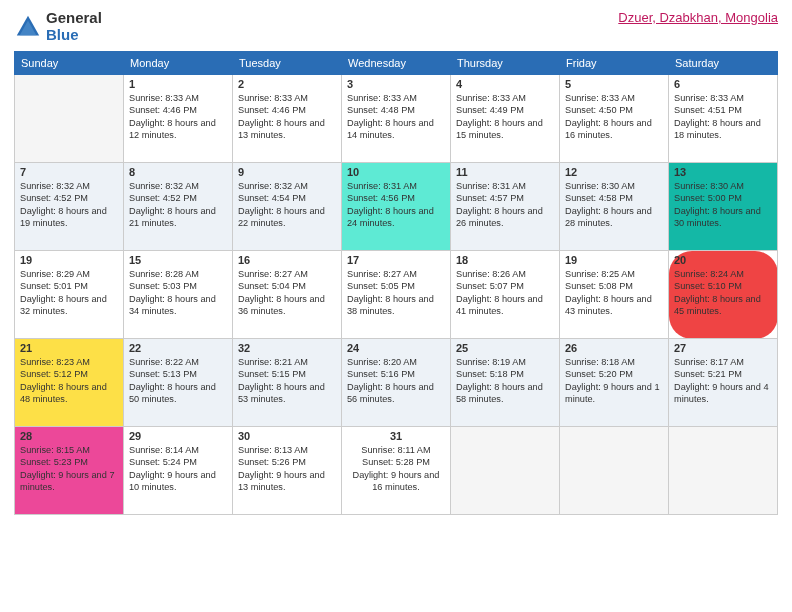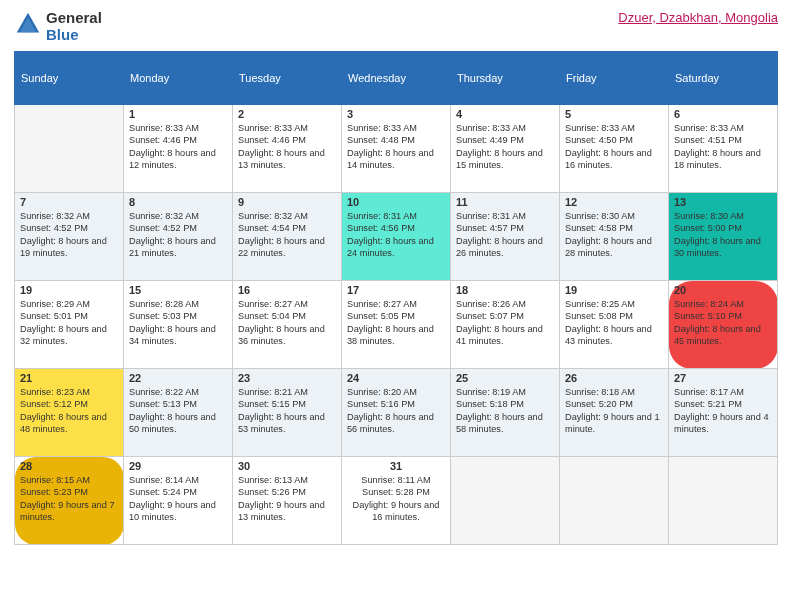--- a/index.html
+++ b/index.html
@@ -17,20 +17,21 @@
       padding: 10px 14px 10px 14px;
     }
     .header {
       display: flex;
       justify-content: space-between;
       align-items: flex-start;
       margin-bottom: 8px;
     }
     .logo {
       display: flex;
+      align-items: center;
       gap: 4px;
     }
     .logo-text {
       display: flex;
       flex-direction: column;
       line-height: 1.1;
     }
     .logo-general {
       font-size: 15px;
       font-weight: bold;
@@ -61,21 +62,21 @@
     }
     .calendar {
       width: 100%;
       border-collapse: collapse;
       font-size: 10px;
     }
     .calendar th {
       background: #2a6db5;
       color: #fff;
       text-align: left;
-      padding: 20px 6px;
+      padding: 5px 6px;
       font-size: 11px;
       font-weight: normal;
       border: 1px solid #2a6db5;
     }
     .calendar td {
       border: 1px solid #ccc;
       vertical-align: top;
       padding: 3px 5px;
       width: calc(100%/7);
       height: 88px;
@@ -225,42 +226,42 @@
         <tr>
           <td style="background: #fde047;">
             <span class="day-number">21</span>
             <div class="day-info">Sunrise: 8:23 AM<br>Sunset: 5:12 PM<br>Daylight: 8 hours and 48 minutes.</div>
           </td>
           <td style="background: rgb(237, 242, 247);">
             <span class="day-number">22</span>
             <div class="day-info">Sunrise: 8:22 AM<br>Sunset: 5:13 PM<br>Daylight: 8 hours and 50 minutes.</div>
           </td>
           <td style="background: rgb(237, 242, 247);">
-            <span class="day-number">23</span>
+            <span class="day-number">32</span>
             <div class="day-info">Sunrise: 8:21 AM<br>Sunset: 5:15 PM<br>Daylight: 8 hours and 53 minutes.</div>
           </td>
           <td style="background: rgb(237, 242, 247);">
             <span class="day-number">24</span>
             <div class="day-info">Sunrise: 8:20 AM<br>Sunset: 5:16 PM<br>Daylight: 8 hours and 56 minutes.</div>
           </td>
           <td style="background: rgb(237, 242, 247);">
             <span class="day-number">25</span>
             <div class="day-info">Sunrise: 8:19 AM<br>Sunset: 5:18 PM<br>Daylight: 8 hours and 58 minutes.</div>
           </td>
           <td style="background: rgb(237, 242, 247);">
             <span class="day-number">26</span>
             <div class="day-info">Sunrise: 8:18 AM<br>Sunset: 5:20 PM<br>Daylight: 9 hours and 1 minute.</div>
           </td>
           <td style="background: rgb(237, 242, 247);">
             <span class="day-number">27</span>
             <div class="day-info">Sunrise: 8:17 AM<br>Sunset: 5:21 PM<br>Daylight: 9 hours and 4 minutes.</div>
           </td>
         </tr>
         <tr>
-          <td style="background: #eab308; border-radius: 21px;">
+          <td style="background: #ec4899;">
             <span class="day-number">28</span>
             <div class="day-info">Sunrise: 8:15 AM<br>Sunset: 5:23 PM<br>Daylight: 9 hours and 7 minutes.</div>
           </td>
           <td style="background: rgb(255, 255, 255);">
             <span class="day-number">29</span>
             <div class="day-info">Sunrise: 8:14 AM<br>Sunset: 5:24 PM<br>Daylight: 9 hours and 10 minutes.</div>
           </td>
           <td style="background: rgb(255, 255, 255);">
             <span class="day-number">30</span>
             <div class="day-info">Sunrise: 8:13 AM<br>Sunset: 5:26 PM<br>Daylight: 9 hours and 13 minutes.</div>

